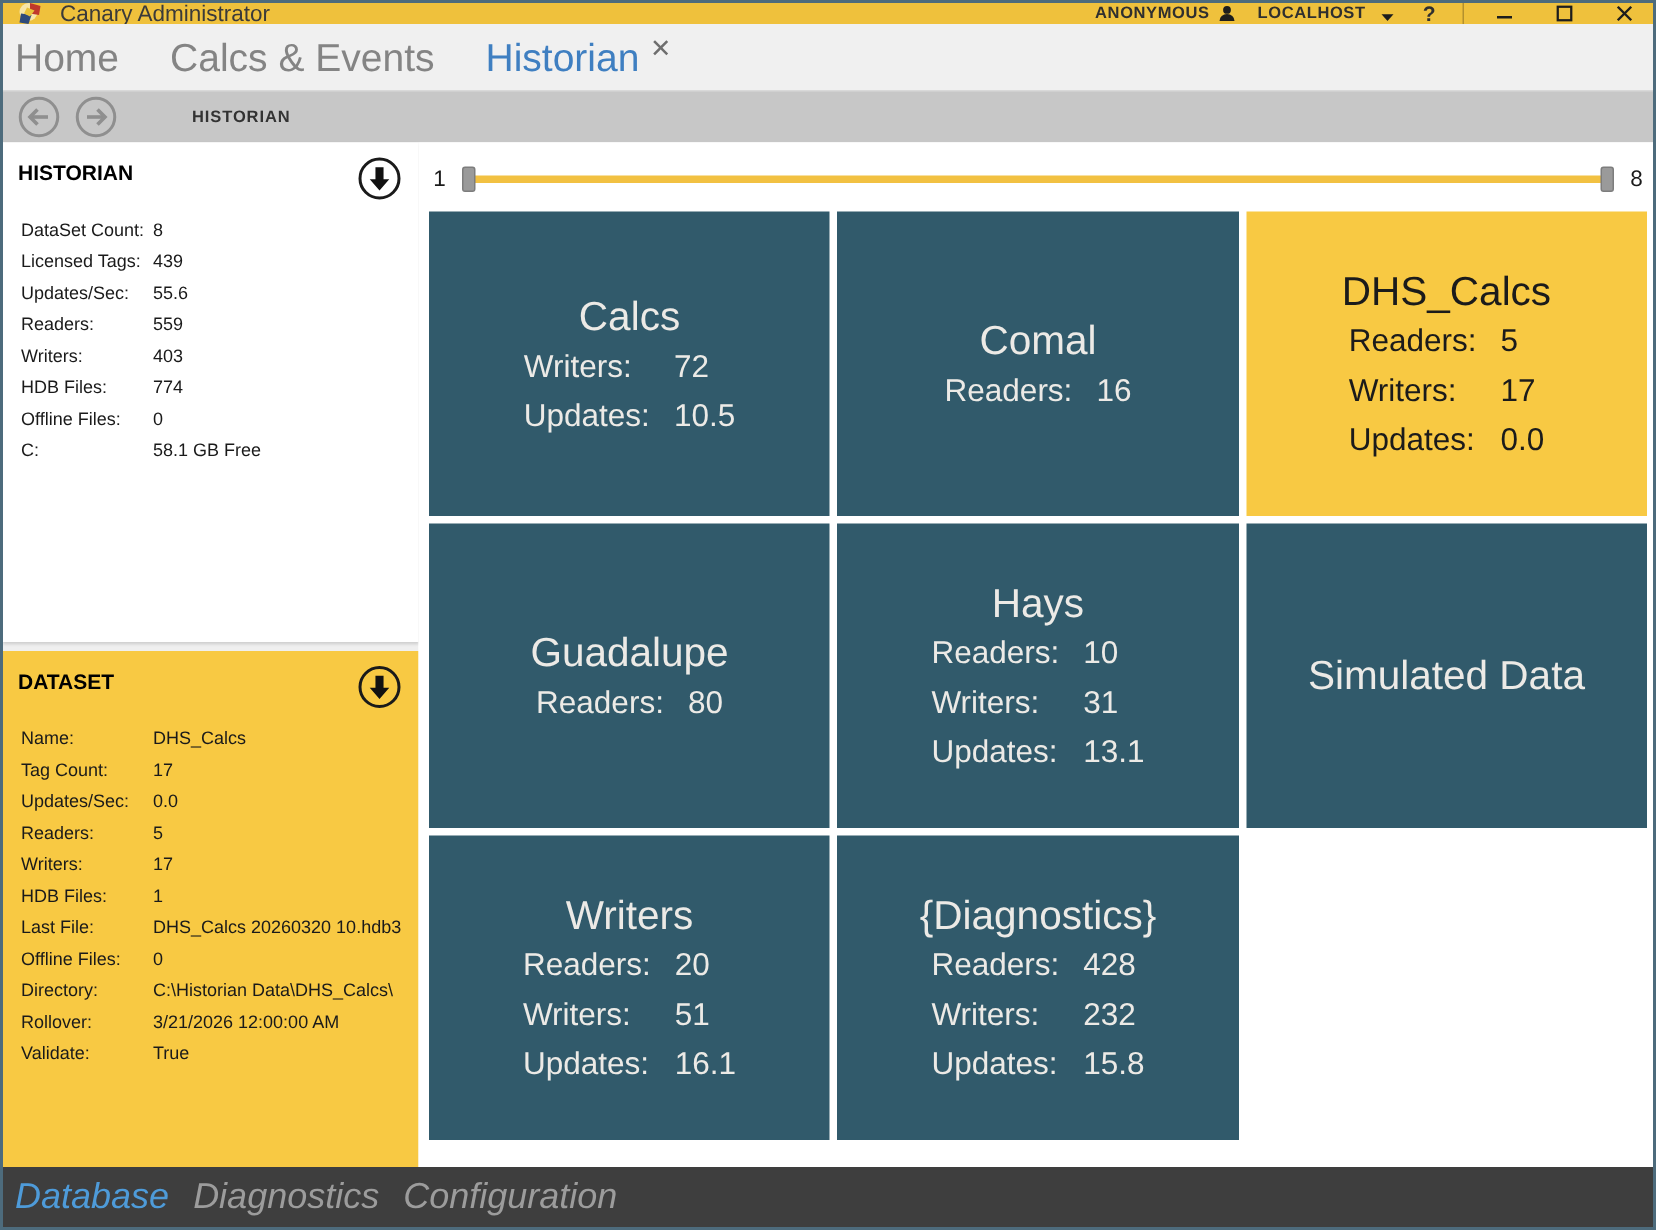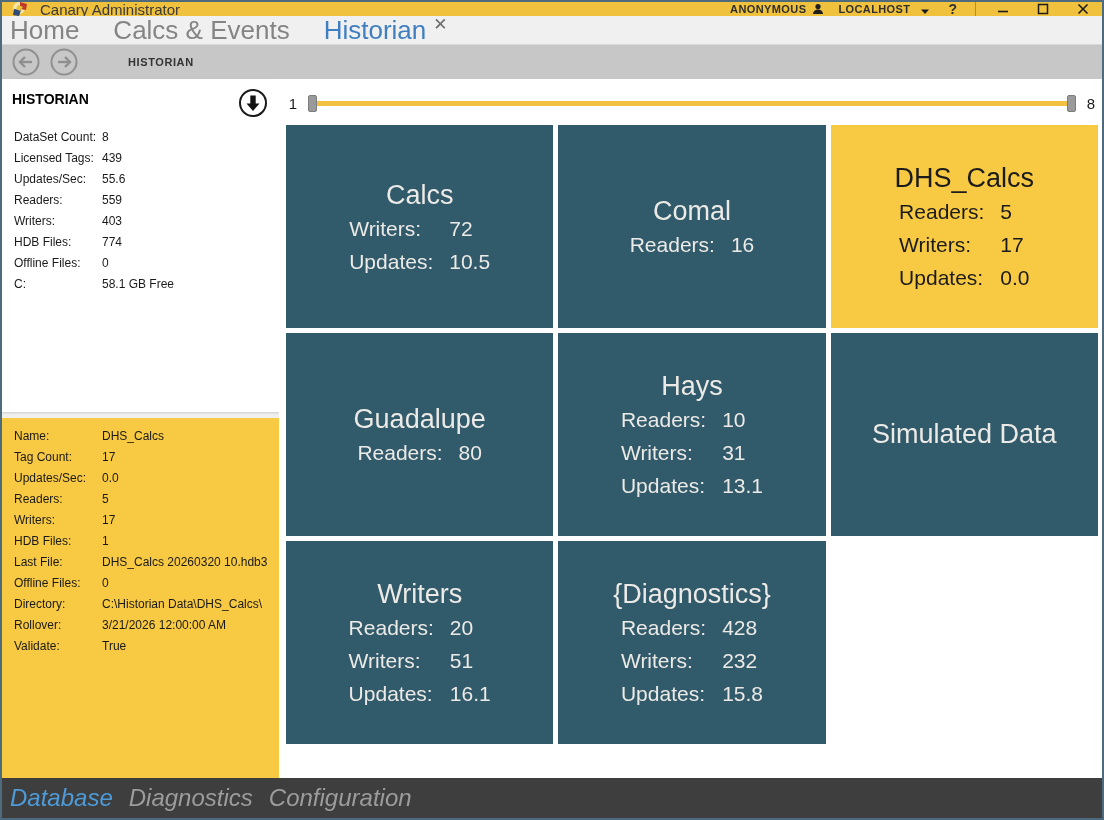--- a/index.html
+++ b/index.html
@@ -18,21 +18,21 @@
   .tb-right { display:flex; align-items:center; gap:14px; }
   .tb-user, .tb-host {
     display:flex; align-items:flex-end; gap:6px; font-size:11px; font-weight:bold;
     color:#2f2f2f; letter-spacing:.4px; cursor:default;
   }
   .tb-help { font-size:14px; font-weight:bold; color:#2f2f2f; padding:0 4px; }
   .tb-sep { width:1px; height:18px; background:rgba(0,0,0,.25); }
   .winbtn { width:26px; height:22px; display:flex; align-items:center; justify-content:center; }
   
   .tabbar {
-    height:28px; background:#f0f0f0; display:flex; align-items:center;
+    height:44px; background:#f0f0f0; display:flex; align-items:center;
     padding:0 8px; gap:34px; flex-shrink:0;
   }
   .tab { font-size:26px; color:#848484; cursor:default; display:flex; align-items:center; }
   .tab.active { color:#3f7fc1; }
   .tab-close { font-size:17px; color:#6e6e6e; margin-left:7px; position:relative; top:-6px; }
   
   .navbar {
     height:35px; background:#c7c7c7; display:flex; align-items:center;
     padding:0 10px; gap:10px; flex-shrink:0; border-top:1px solid #d9d9d9;
   }
@@ -191,20 +191,27 @@
             <span class="lbl">Offline Files:</span>
             <span class="val">0</span>
           </div>
         <div class="stat-row">
             <span class="lbl">C:</span>
             <span class="val">58.1 GB Free</span>
           </div>
       </div>
 
       <div class="card card-data">
+        <div class="card-head">
+          <span class="card-title">DATASET</span>
+          <svg class="dl-btn" viewBox="0 0 32 32">
+            <circle cx="16" cy="16" r="13" fill="none" stroke="#1a1a1a" stroke-width="2"></circle>
+            <path d="M16 24 L9.5 16.5 L13.3 16.5 L13.3 8.5 L18.7 8.5 L18.7 16.5 L22.5 16.5 Z" fill="#111"></path>
+          </svg>
+        </div>
         <div class="stat-row">
             <span class="lbl">Name:</span>
             <span class="val">DHS_Calcs</span>
           </div>
         <div class="stat-row">
             <span class="lbl">Tag Count:</span>
             <span class="val">17</span>
           </div>
         <div class="stat-row">
             <span class="lbl">Updates/Sec:</span>

